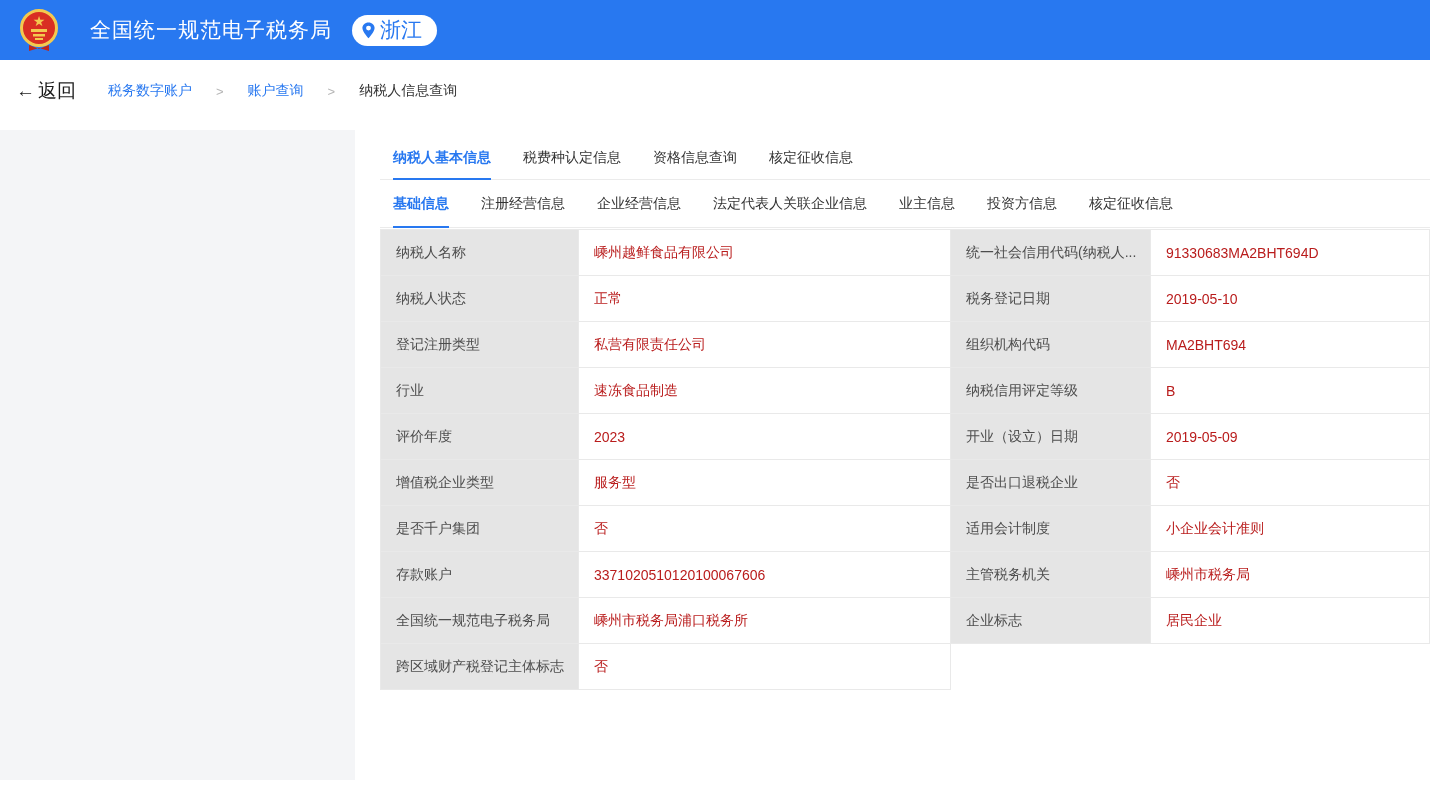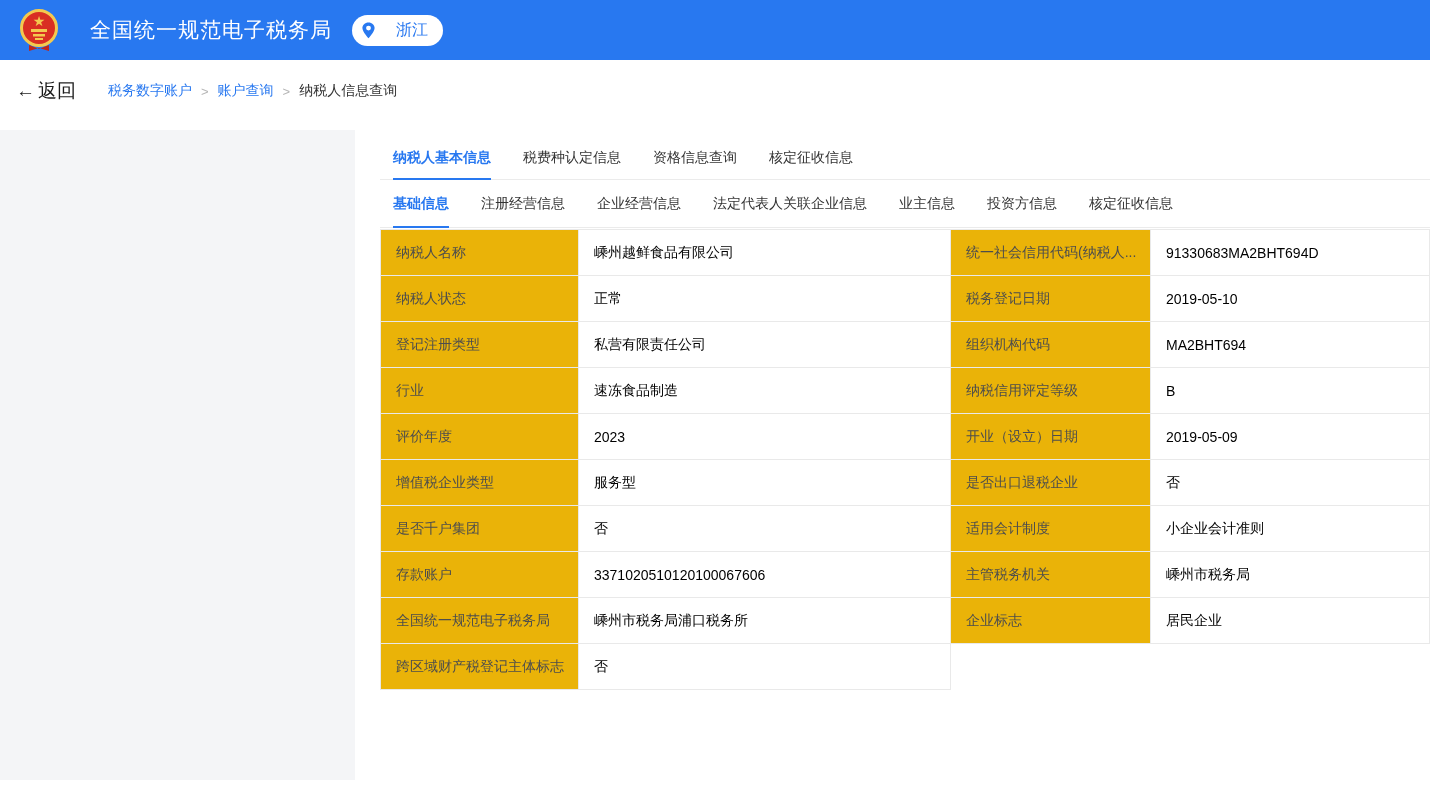--- a/index.html
+++ b/index.html
@@ -6,28 +6,28 @@
   html,body { width:1430px; height:792px; background:#fff; overflow:hidden;
     font-family:"Liberation Sans","DejaVu Sans",sans-serif; }
 
   
   .header { position:absolute; top:0; left:0; width:1430px; height:60px;
     background:#2878f0; display:flex; align-items:center; padding:0 16px; }
   .emblem { width:46px; height:46px; flex:0 0 auto; }
   .app-title { color:#fff; font-size:21px; margin-left:28px; letter-spacing:1px; }
   .region-pill { margin-left:20px; background:#fff; border-radius:17px; height:31px;
     display:flex; align-items:center; padding:0 15px 0 10px; color:#2878f0;
-    font-size:16px; gap:21px; cursor:pointer; }
+    font-size:21px; gap:5px; cursor:pointer; }
 
   
   .crumb-bar { position:absolute; top:60px; left:0; width:1430px; height:62px;
     background:#fff; display:flex; align-items:center; }
   .back-btn { margin-left:16px; font-size:19px; color:#1a1a1a; display:flex;
     align-items:center; gap:3px; cursor:pointer; }
-  .crumbs { margin-left:32px; font-size:14px; display:flex; align-items:center; gap:9px; }
+  .crumbs { margin-left:32px; font-size:14px; display:flex; align-items:center; gap:24px; }
   .crumb-link { color:#2878f0; cursor:pointer; }
   .crumb-sep { color:#b5b5b5; font-size:13px; }
   .crumb-current { color:#333;font-family:Liberation Serif, serif; }
 
   
   .side-panel { position:absolute; top:130px; left:0; width:355px; height:650px;
     background:#f4f5f7; }
 
   
   .tabrow { position:absolute; left:380px; right:0; display:flex; gap:32px;
@@ -39,22 +39,22 @@
   .tab.active { color:#2878f0; font-weight:bold; }
   .tab.active::after { content:""; position:absolute; left:0; right:0; bottom:-1px;
     height:2px; background:#2878f0; }
 
   
   .info-table { position:absolute; top:229px; left:380px; width:1050px;
     display:grid; grid-template-columns:198px 372px 200px 1fr; grid-auto-rows:46px;
     border-top:1px solid #e9e9e9; border-left:1px solid #e9e9e9; font-size:14px; }
   .cell { border-right:1px solid #e9e9e9; border-bottom:1px solid #e9e9e9;
     display:flex; align-items:center; padding:0 15px; overflow:hidden; white-space:nowrap; }
-  .cell.lab { background:#eab308; color:#4d4d4d; }
-  .cell.val { color:#000000; background:#fff; }
+  .cell.lab { background:#e5e5e5; color:#4d4d4d; }
+  .cell.val { color:#b91c1c; background:#fff; }
   .cell.blank { border-right:none; border-bottom:none; background:#fff; }
 </style>
 </head>
 <body>
 
 <div class="header">
   <svg class="emblem" viewBox="0 0 46 46">
     <circle cx="23" cy="21" r="17.5" fill="#d92f23" stroke="#f3c94f" stroke-width="3"></circle>
     <text x="23" y="19" text-anchor="middle" font-size="14" fill="#f3c94f">★</text>
     <rect x="15" y="22" width="16" height="3" fill="#f3c94f"></rect>

